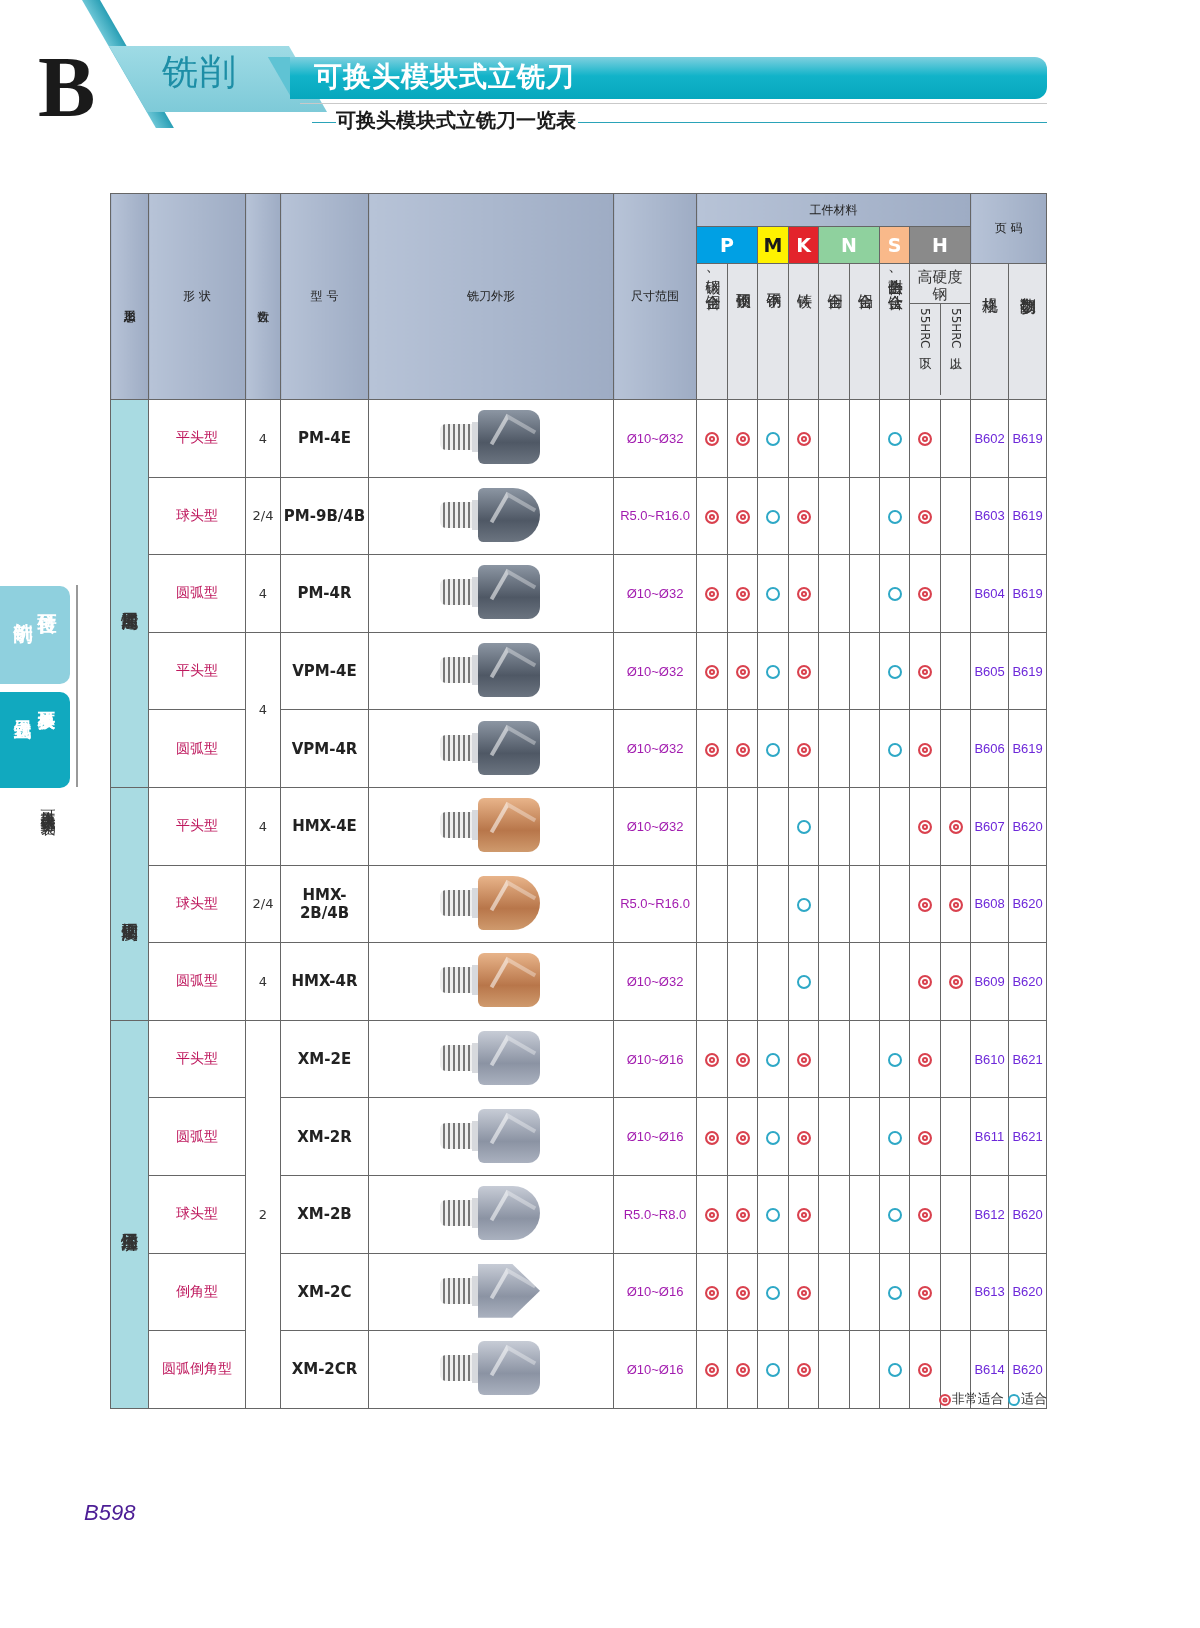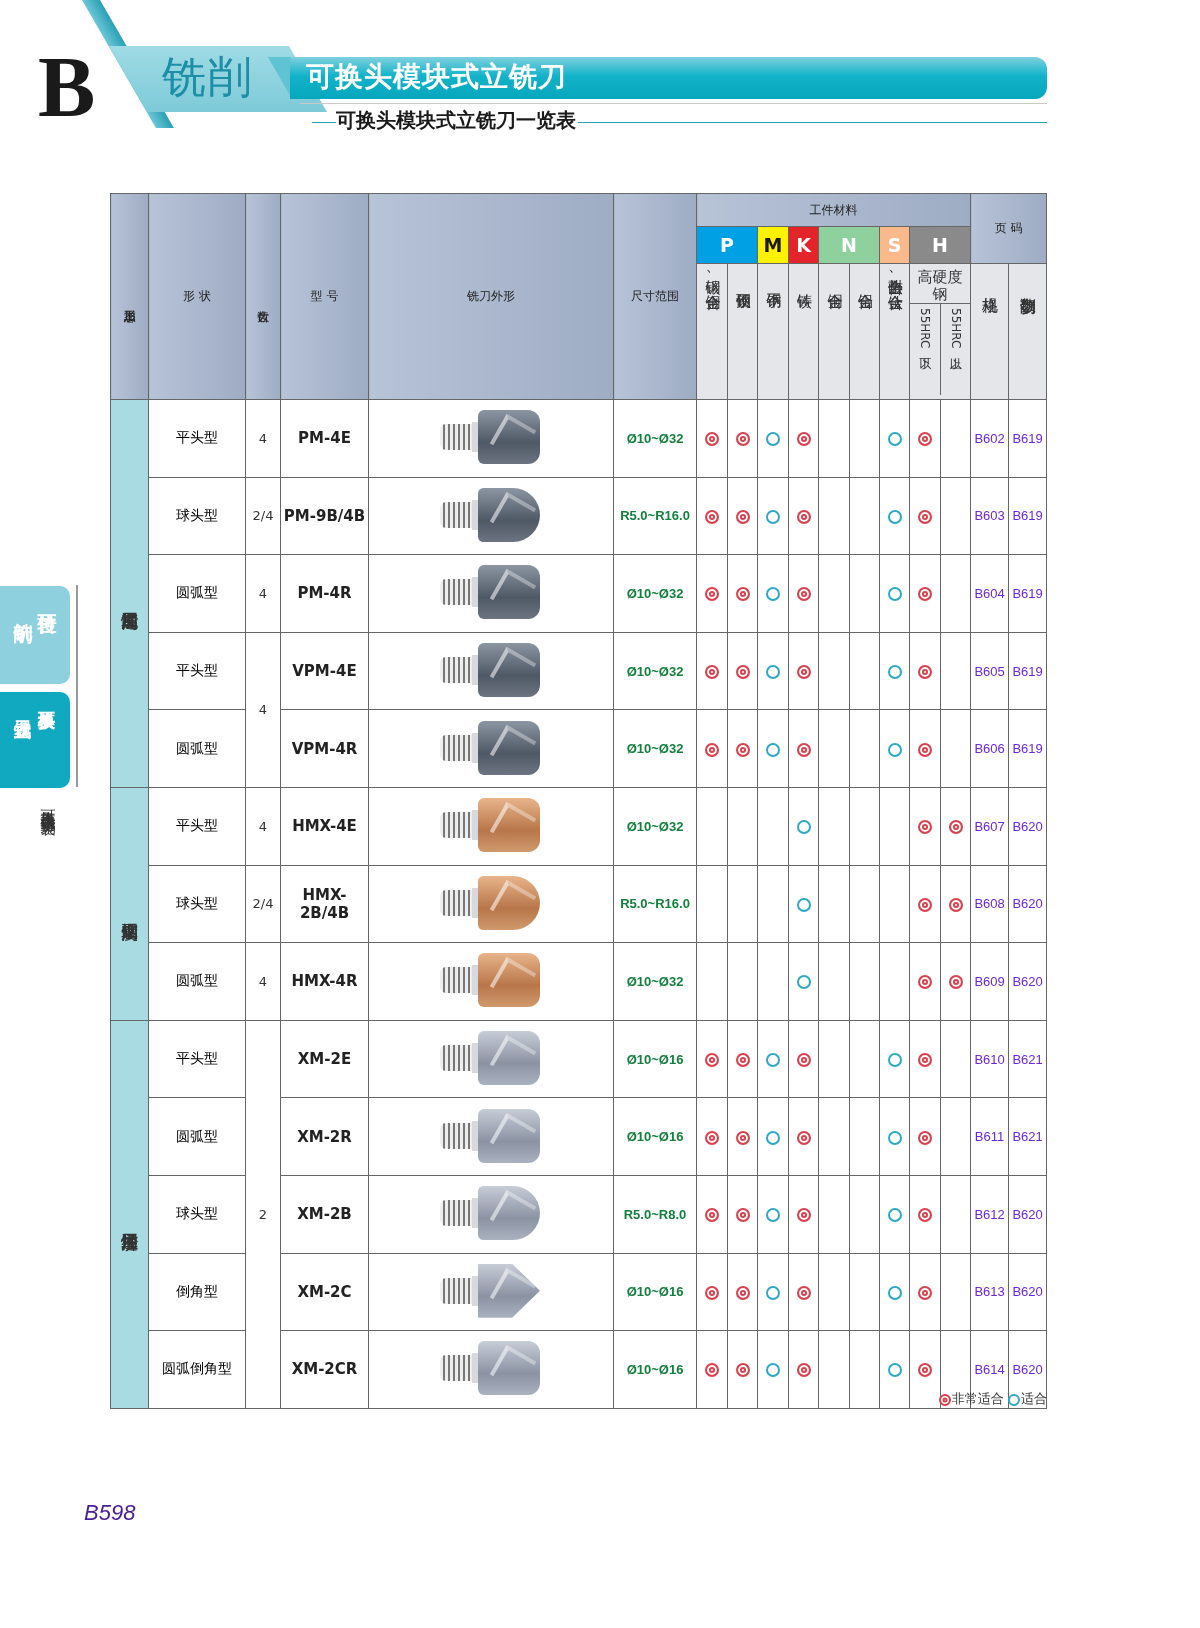--- a/index.html
+++ b/index.html
@@ -3,24 +3,24 @@
 <meta charset="utf-8">
 <style>
   * { box-sizing: border-box; margin: 0; padding: 0; }
   html, body { width: 1200px; height: 1628px; background: #ffffff; overflow: hidden; }
   body { position: relative; font-family: "DejaVu Sans", "Liberation Sans", sans-serif; color: #333; }
 
   
   .hdr-B { position: absolute; left: 38px; top: 44px; font-family: "Liberation Serif", "DejaVu Serif", serif; font-size: 86px; font-weight: bold; color: #1a1a1a; line-height: 1; }
   .hdr-slash1 { position: absolute; left: 82px; top: 0px; width: 18px; height: 128px; background: linear-gradient(90deg,#6cc6d6,#2a9fb5); transform: skewX(30deg); transform-origin: top left; }
   .hdr-cat { position: absolute; left: 128px; top: 46px; width: 180px; height: 66px; background: linear-gradient(180deg,#9fdbe5,#7ecad8); transform: skewX(30deg); }
-  .hdr-cat-text { position: absolute; left: 162px; top: 48px; font-size: 44px; color: #1d8ea6; letter-spacing: 2px; }
+  .hdr-cat-text { position: absolute; left: 162px; top: 48px; font-size: 36px; color: #1d8ea6; letter-spacing: 2px; }
   .hdr-bar { position: absolute; left: 290px; top: 57px; width: 757px; height: 42px; border-radius: 0 12px 12px 0; background: linear-gradient(180deg,#7fd0df 0%,#12b3c9 45%,#06a7bd 100%); }
   .hdr-bar-skew { position: absolute; left: 280px; top: 57px; width: 40px; height: 42px; background: #5fc3d4; transform: skewX(30deg); }
-  .hdr-bar-text { position: absolute; left: 306px; top: 58px; font-size: 28px; font-weight: bold; color: #ffffff; letter-spacing: 1px; }
+  .hdr-bar-text { position: absolute; left: 314px; top: 58px; font-size: 28px; font-weight: bold; color: #ffffff; letter-spacing: 1px; }
   .hdr-line1 { position: absolute; left: 300px; top: 103px; width: 747px; height: 1px; background: #c9c9c9; }
   .hdr-sub { position: absolute; left: 336px; top: 107px; font-size: 20px; font-weight: bold; color: #1a1a1a; background: #fff; padding-right: 2px; }
   .hdr-line2 { position: absolute; left: 312px; top: 122px; width: 735px; height: 1px; background: #2aa3b8; }
 
   
   .side-line { position: absolute; left: 76px; top: 585px; width: 2px; height: 202px; background: #999; }
   .side-tab { position: absolute; left: 0; width: 70px; border-radius: 0 10px 10px 0; color: #fff; font-weight: bold; font-size: 18px; }
   .side-tab1 { top: 586px; height: 98px; background: #8fd0de; }
   .side-tab2 { top: 692px; height: 96px; background: #11a9bf; }
   .side-col { position: absolute; writing-mode: vertical-rl; line-height: 1; letter-spacing: 0; }
@@ -29,24 +29,24 @@
   
   table.main { position: absolute; left: 110px; top: 193px; border-collapse: collapse; table-layout: fixed; width: 937px; }
   table.main td, table.main th { border: 1px solid #666; text-align: center; vertical-align: middle; }
   .th-grad { background: linear-gradient(90deg,#b7c3d7,#9eacc4); font-weight: normal; color: #222; font-size: 12px; }
   .th-light { background: #e4e6ea; font-weight: normal; color: #333; font-size: 15px; }
   .vtext { writing-mode: vertical-rl; text-orientation: upright; display: inline-block; line-height: 1.05; letter-spacing: 0; }
   .vtext-side { writing-mode: vertical-rl; display: inline-block; font-size: 12px; letter-spacing: 0; }
   .mat { color: #fff; font-weight: bold; font-size: 19px; height: 37px; font-family: "DejaVu Sans", sans-serif; }
   .grp-cell { background: #a9dbe2; color: #333; font-size: 17px; }
   .grp-cell .vtext { line-height: 1.25; }
-  td.shape { font-size: 14px; color: #000000; margin-top: 36px; }
+  td.shape { font-size: 14px; color: #be185d; margin-top: 36px; }
   td.teeth { font-size: 13px; color: #333; }
   td.model { font-size: 15px; font-weight: bold; color: #222; }
-  td.size { font-size: 13px; color: #15803d; font-family: "Liberation Sans", sans-serif; font-weight: bold; }
+  td.size { font-size: 13px; color: #a21caf; font-family: "Liberation Sans", sans-serif; }
   td.page { font-size: 13px; color: #6d28d9; font-family: "Liberation Sans", sans-serif; }
   td.mk { padding: 0; }
   tr.body-row td { height: 77.6px; }
 
   .sym { display: inline-block; width: 14px; height: 14px; border-radius: 50%; vertical-align: middle; }
   .sym-dbl { border: 2px solid #d9414e; box-shadow: inset 0 0 0 2px #fff, inset 0 0 0 4px #d9414e; }
   .sym-sgl { border: 2px solid #2ea8c6; }
 
   .tool-img { display: inline-block; position: relative; width: 110px; height: 60px; }
   .tool-thread { position: absolute; left: 4px; top: 18px; width: 34px; height: 26px; border-radius: 6px 0 0 6px;

